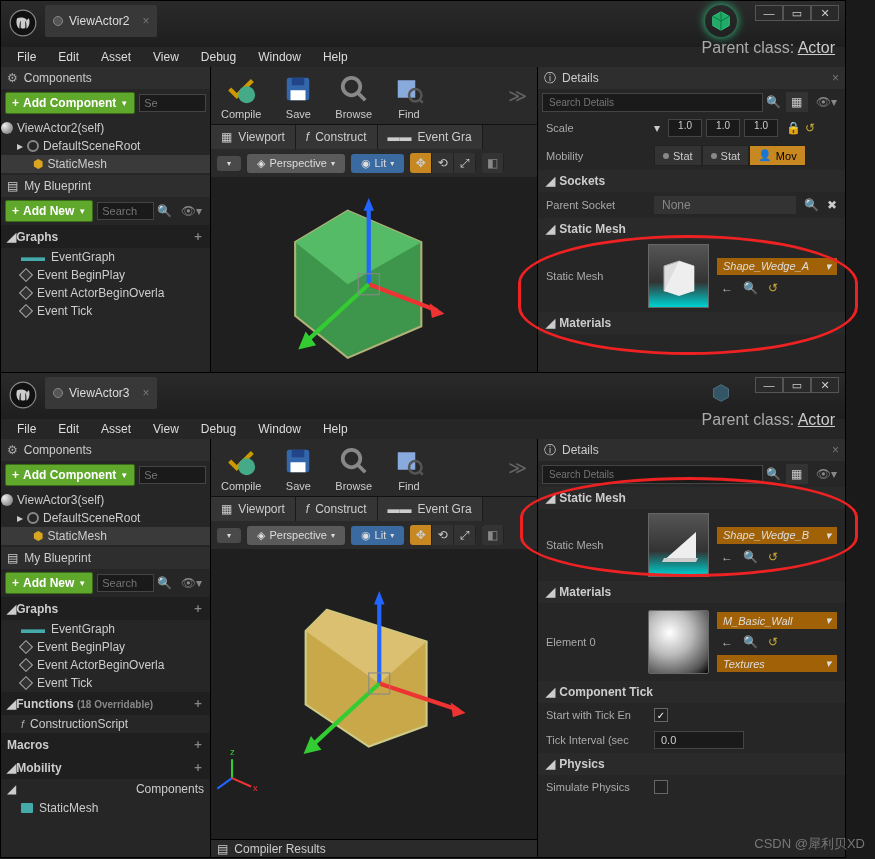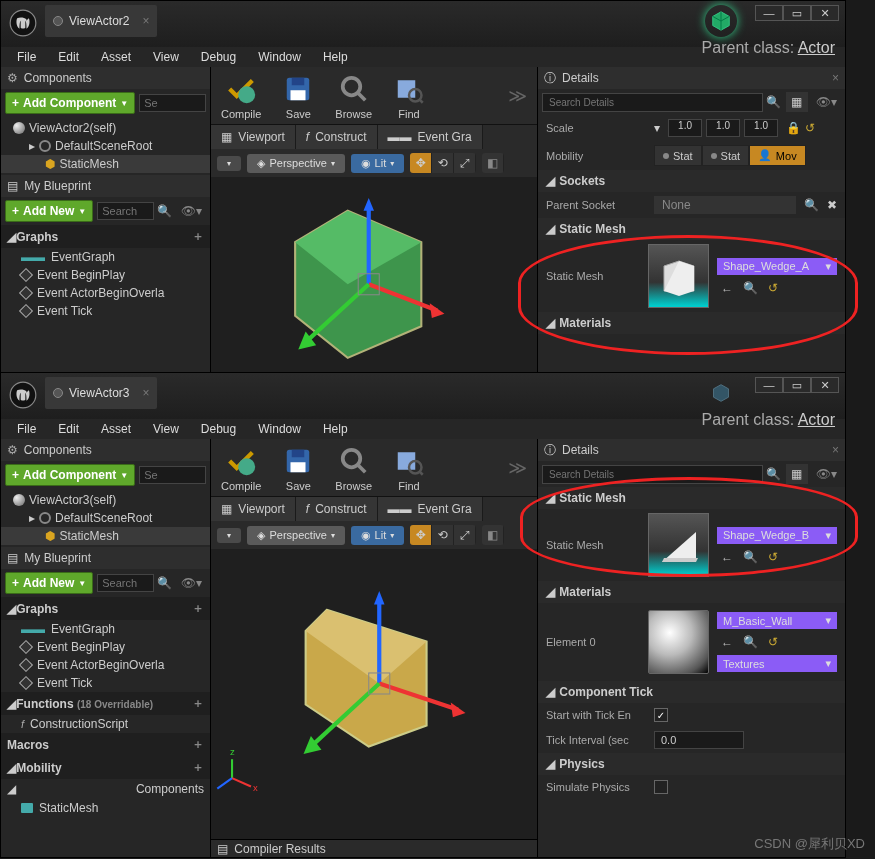--- a/index.html
+++ b/index.html
@@ -29,21 +29,21 @@
 
 .left-col { width: 210px; display: flex; flex-direction: column; border-right: 1px solid #000; }
 .panel-header { height: 22px; background: #2e2e2e; display: flex; align-items: center; gap: 6px; padding: 0 6px; }
 .panel-header .gear { color: #aaa; }
 .green-btn { background: #5fa82b; color: #fff; font-weight: bold; padding: 3px 6px; display: flex; align-items: center; gap: 4px; border: 1px solid #3a6b18; border-radius: 2px; }
 .green-btn .plus { font-weight: bold; }
 .search-row { display: flex; align-items: center; gap: 4px; padding: 3px 4px; }
 .search-input { background: #1a1a1a; border: 1px solid #444; color: #aaa; padding: 2px 4px; flex: 1; font-size: 11px; width: 40px; }
 .eye { color: #888; padding: 0 4px; }
 .tree { padding: 2px 0; font-size: 12px; }
-.tree-item { display: flex; align-items: center; gap: 4px; padding: 2px 12px; }
+.tree-item { display: flex; align-items: center; gap: 4px; padding: 2px 0; }
 .tree-item.sel { background: #3a3a3a; }
 .tree-item .ind1 { margin-left: 12px; }
 .tree-item .ind2 { margin-left: 28px; }
 .sphere-icon { width: 12px; height: 12px; border-radius: 50%; background: radial-gradient(circle at 30% 30%, #eee, #666); }
 .target-icon { width: 12px; height: 12px; border-radius: 50%; border: 2px solid #888; }
 .cube-icon-sm { color: #daa520; }
 .sec-hdr { background: #1f1f1f; padding: 3px 6px; display: flex; align-items: center; justify-content: space-between; font-weight: bold; font-size: 12px; }
 .sec-hdr .plus { color: #888; }
 .sub-item { padding: 2px 6px 2px 20px; display: flex; align-items: center; gap: 6px; }
 .diamond { width: 10px; height: 10px; transform: rotate(45deg); border: 1px solid #aaa; background: #333; }
@@ -80,21 +80,21 @@
 .prop-label { width: 100px; color: #aaa; font-size: 11px; }
 .prop-field { flex: 1; display: flex; gap: 4px; align-items: center; }
 .num-input { width: 34px; height: 18px; background: #1a1a1a; border: 1px solid #444; color: #ccc; text-align: center; font-size: 10px; }
 .lock { color: #888; margin-left: 4px; }
 .mobility { display: flex; }
 .mobility div { padding: 3px 8px; background: #333; border: 1px solid #222; font-size: 11px; display: flex; gap: 4px; align-items: center; }
 .mobility div.active { background: #c78822; color: #000; }
 .mobility .dot { width: 6px; height: 6px; border-radius: 50%; background: #888; }
 .asset-thumb { width: 64px; height: 64px; background: linear-gradient(180deg,#555 0%,#333 60%,#0cc 98%); border: 1px solid #666; display: flex; align-items: center; justify-content: center; position: relative; }
 .asset-right { display: flex; flex-direction: column; gap: 6px; }
-.asset-name { background: #8b5cf6; padding: 2px 6px; display: flex; gap: 6px; align-items: center; font-size: 11px; color: #ddd; min-width: 120px; justify-content: space-between; }
+.asset-name { background: #a16207; padding: 2px 6px; display: flex; gap: 6px; align-items: center; font-size: 11px; color: #ddd; min-width: 120px; justify-content: space-between; font-style: italic; }
 .asset-ops { display: flex; gap: 10px; padding: 0 4px; color: #bbb; font-size: 12px; }
 .sphere-thumb { width: 64px; height: 64px; background: radial-gradient(circle at 35% 35%, #fff, #bbb 40%, #555 80%, #000); border-radius: 2px; border: 1px solid #666; }
 .chk { width: 14px; height: 14px; background: #222; border: 1px solid #666; display: flex; align-items: center; justify-content: center; color: #fff; font-size: 10px; }
 .txt-input { background: #1a1a1a; border: 1px solid #444; color: #ccc; padding: 2px 6px; width: 90px; font-size: 11px; }
 .none-box { background: #333; padding: 2px 8px; color: #888; flex: 1; }
 
 .red-circle { position: absolute; border: 3px solid #e22; border-radius: 50% / 40%; pointer-events: none; z-index: 10; }
 .watermark { position: absolute; right: 10px; bottom: 6px; color: #777; font-size: 13px; z-index: 20; font-family: "Microsoft YaHei", sans-serif; }
 </style>
 </head>

